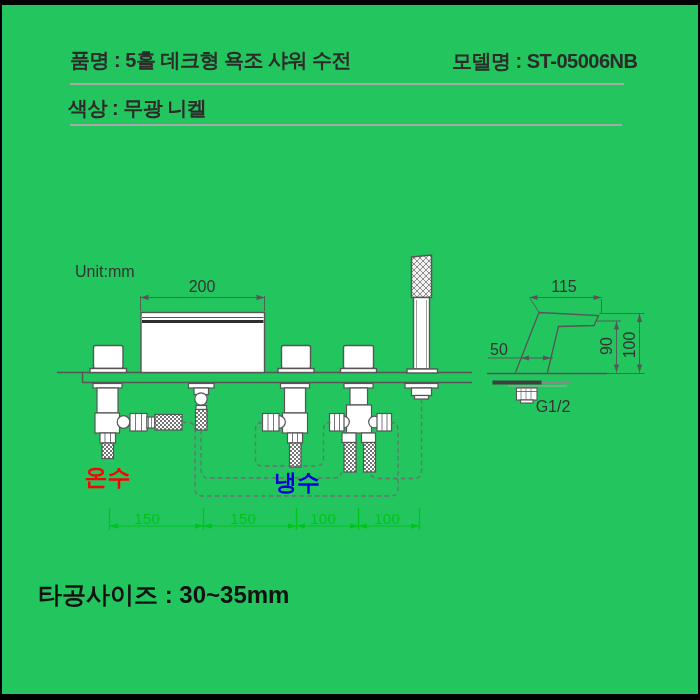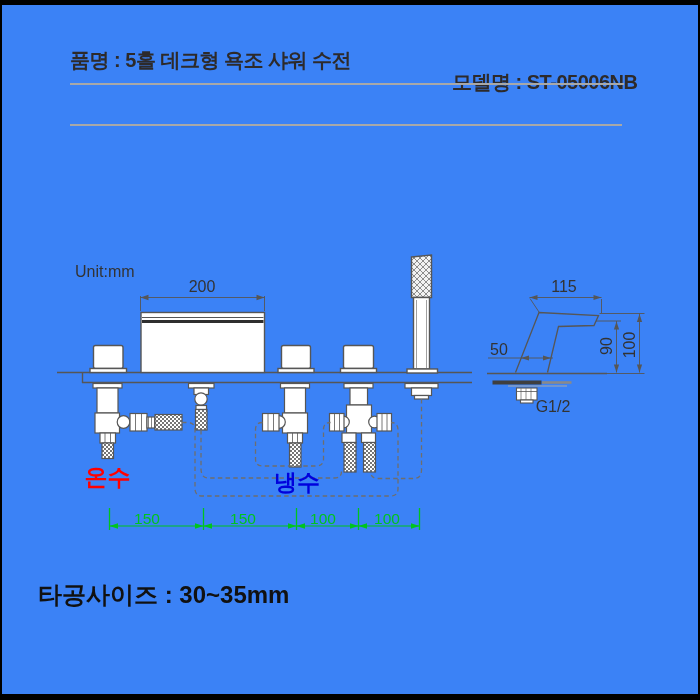--- a/index.html
+++ b/index.html
@@ -1,25 +1,25 @@
 <!DOCTYPE html>
 <html><head>
 <meta charset="utf-8">
 <style>
   html,body{margin:0;padding:0;background:#ffffff;}
-  #page{position:relative;width:700px;height:700px;background:#3b82f6;overflow:hidden;
+  #page{position:relative;width:700px;height:700px;background:#22c55e;overflow:hidden;
         font-family:"Liberation Sans", sans-serif;}
   .bar{position:absolute;background:#000;}
   #bar-top{left:0;top:0;width:700px;height:5px;}
   #bar-bottom{left:0;top:694px;width:700px;height:6px;}
   #bar-left{left:0;top:0;width:2px;height:700px;}
   #bar-right{left:698px;top:0;width:2px;height:700px;}
   .hdr{position:absolute;font-weight:bold;font-size:20px;color:#2d2a2a;letter-spacing:-0.5px;white-space:nowrap;}
   #t-product{left:70px;top:47px;}
-  #t-model{left:452px;top:48px;margin-top:21px;}
+  #t-model{left:452px;top:48px;}
   #t-color{left:68px;top:95px;}
   .rule{position:absolute;height:2px;background:#a8a8a8;}
   #rule1{left:70px;top:83px;width:554px;}
   #rule2{left:70px;top:124px;width:552px;}
   #t-hole{position:absolute;left:38px;top:579px;font-weight:bold;font-size:24px;color:#111;white-space:nowrap;}
   svg{position:absolute;left:0;top:0;}
   svg text{font-family:"Liberation Sans", sans-serif;}
   .dimtxt{fill:#333;font-size:16px;}
   .grtxt{font-size:15.5px;}
   .lbl{font-size:23px;font-weight:bold;}
@@ -30,20 +30,21 @@
 <div id="page">
 
   <div class="bar" id="bar-top"></div>
   <div class="bar" id="bar-bottom"></div>
   <div class="bar" id="bar-left"></div>
   <div class="bar" id="bar-right"></div>
 
   <div class="hdr" id="t-product">품명 : 5홀 데크형 욕조 샤워 수전</div>
   <div class="hdr" id="t-model">모델명 : ST-05006NB</div>
   <div class="rule" id="rule1"></div>
+  <div class="hdr" id="t-color">색상 : 무광 니켈</div>
   <div class="rule" id="rule2"></div>
 
   <div id="t-hole">타공사이즈 : 30~35mm</div>
 
   <svg width="700" height="700" viewBox="0 0 700 700">
     <defs>
       <pattern id="hatchP" width="6" height="6" patternUnits="userSpaceOnUse">
         <rect width="6" height="6" fill="#f2f2f2"></rect>
         <path d="M0 0 L6 6 M6 0 L0 6" stroke="#808080" stroke-width="0.9"></path>
       </pattern>

